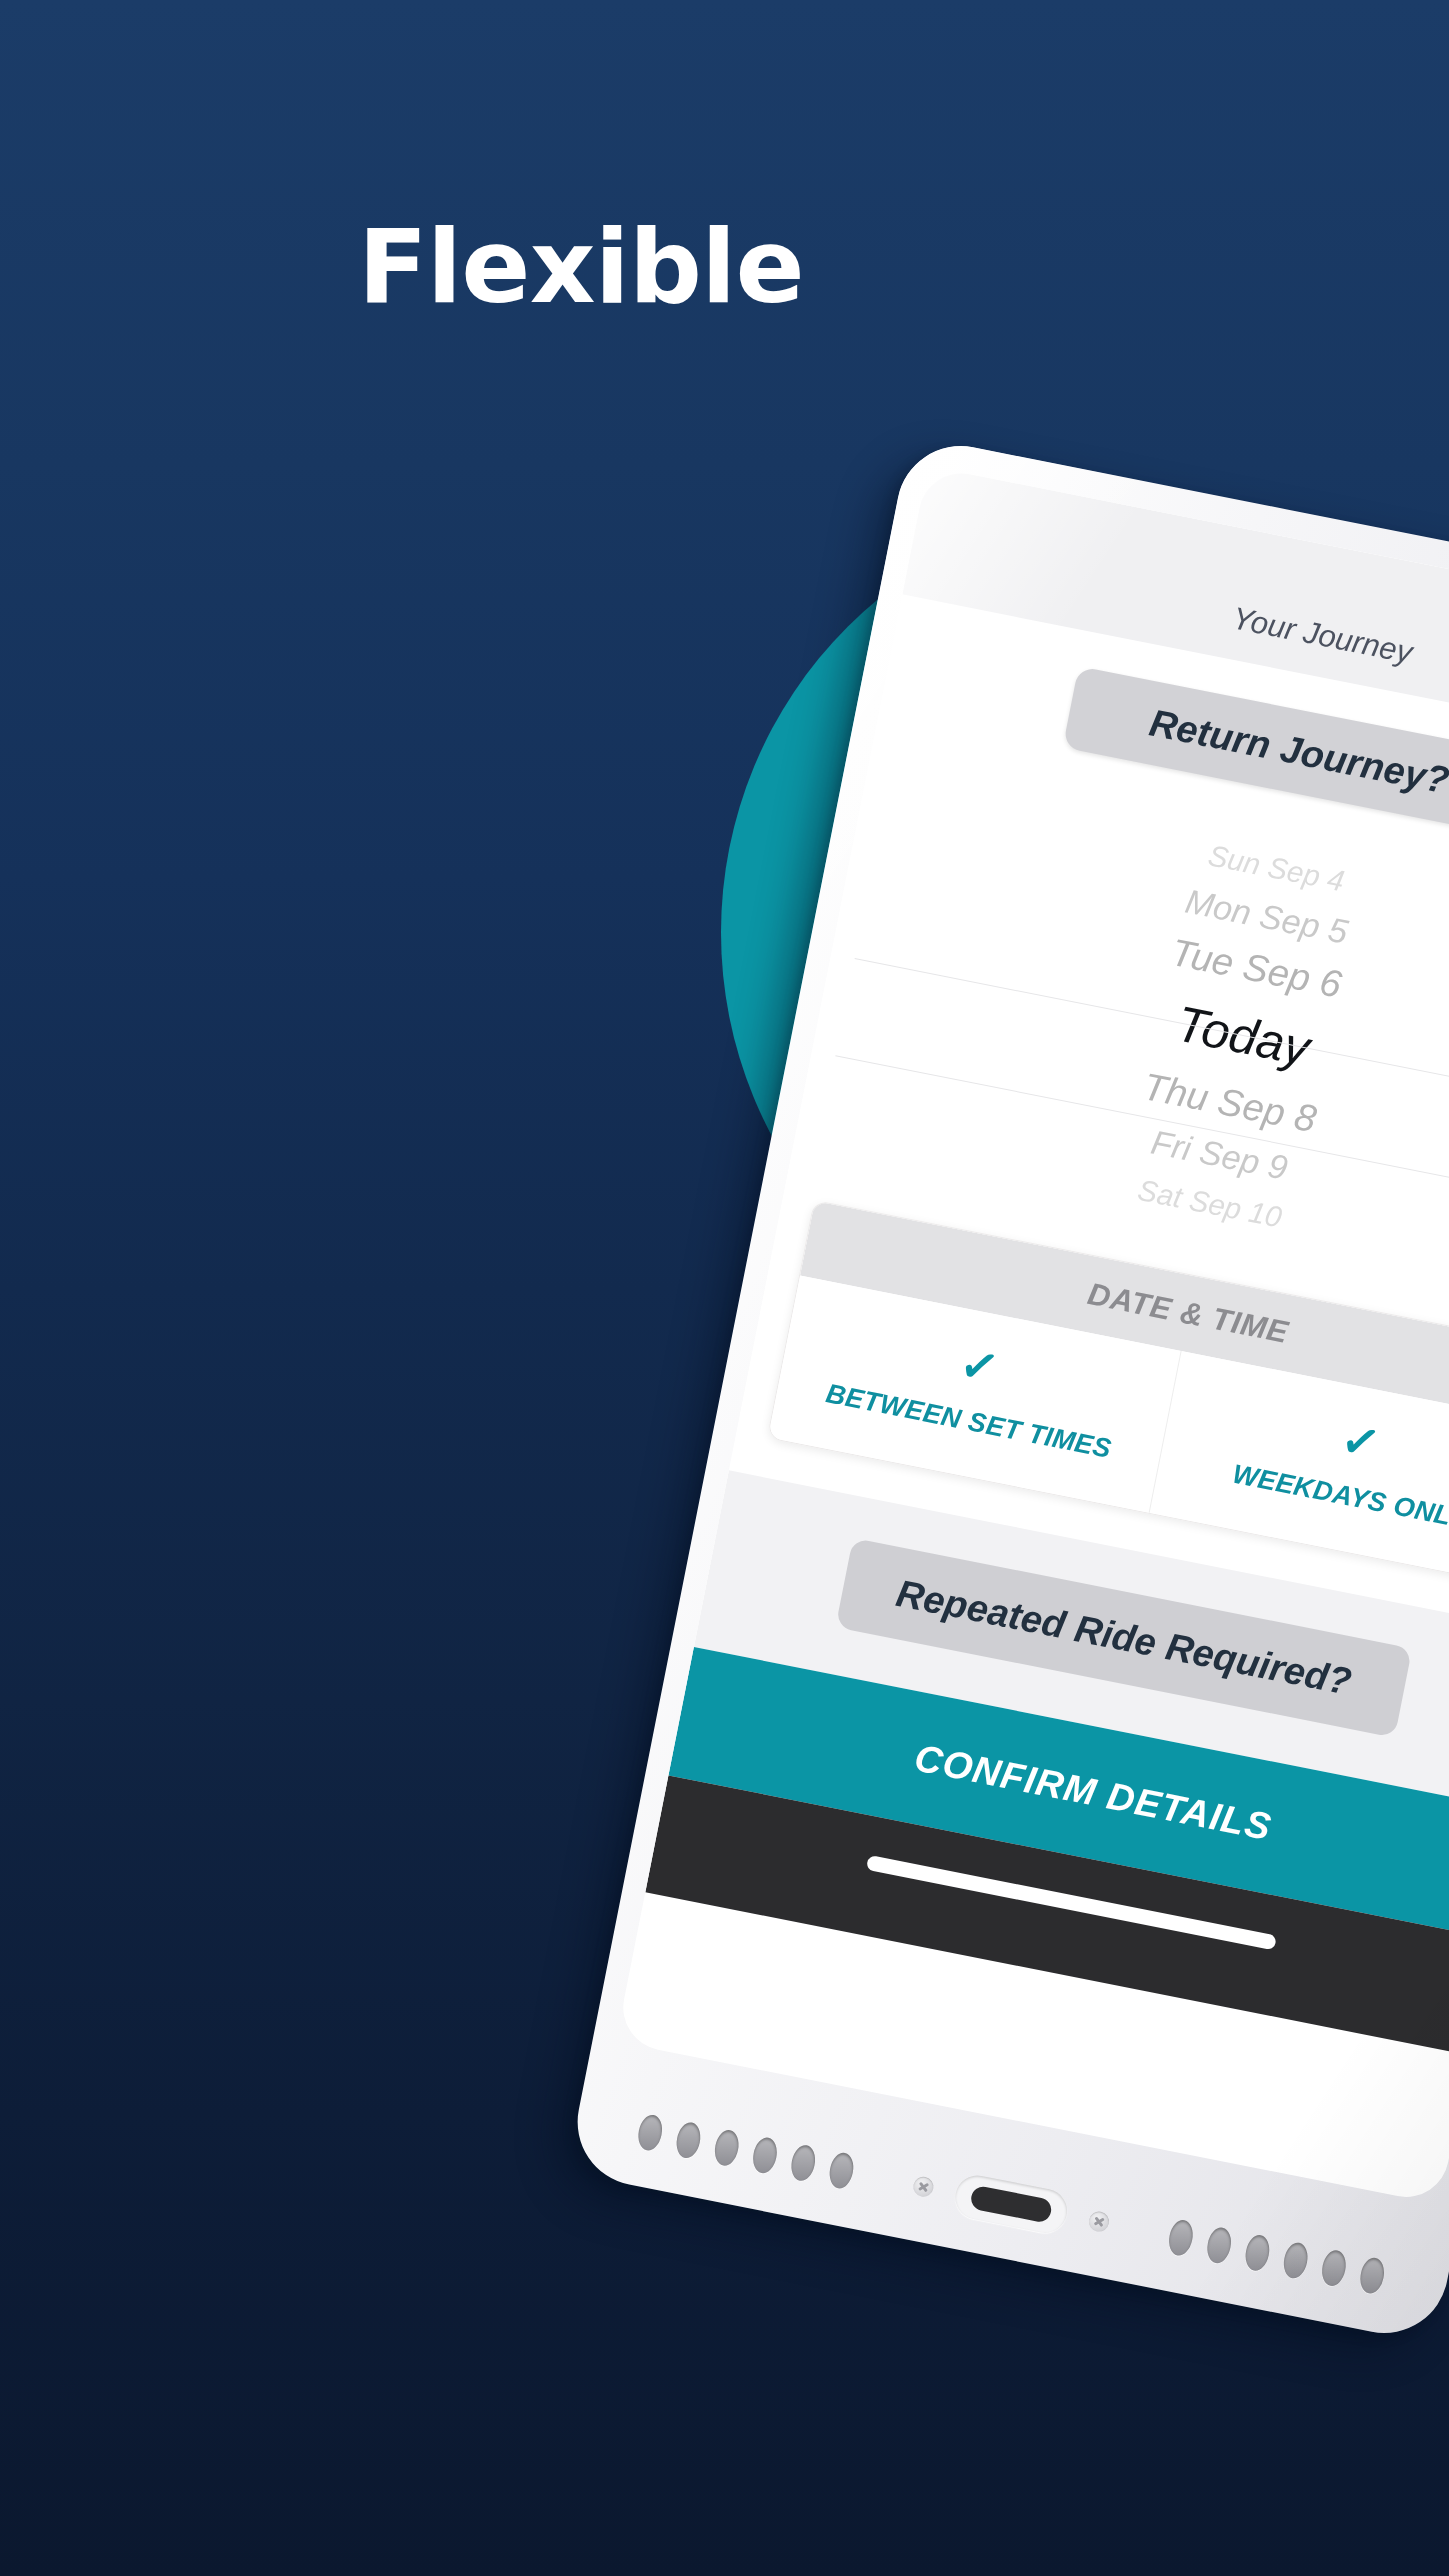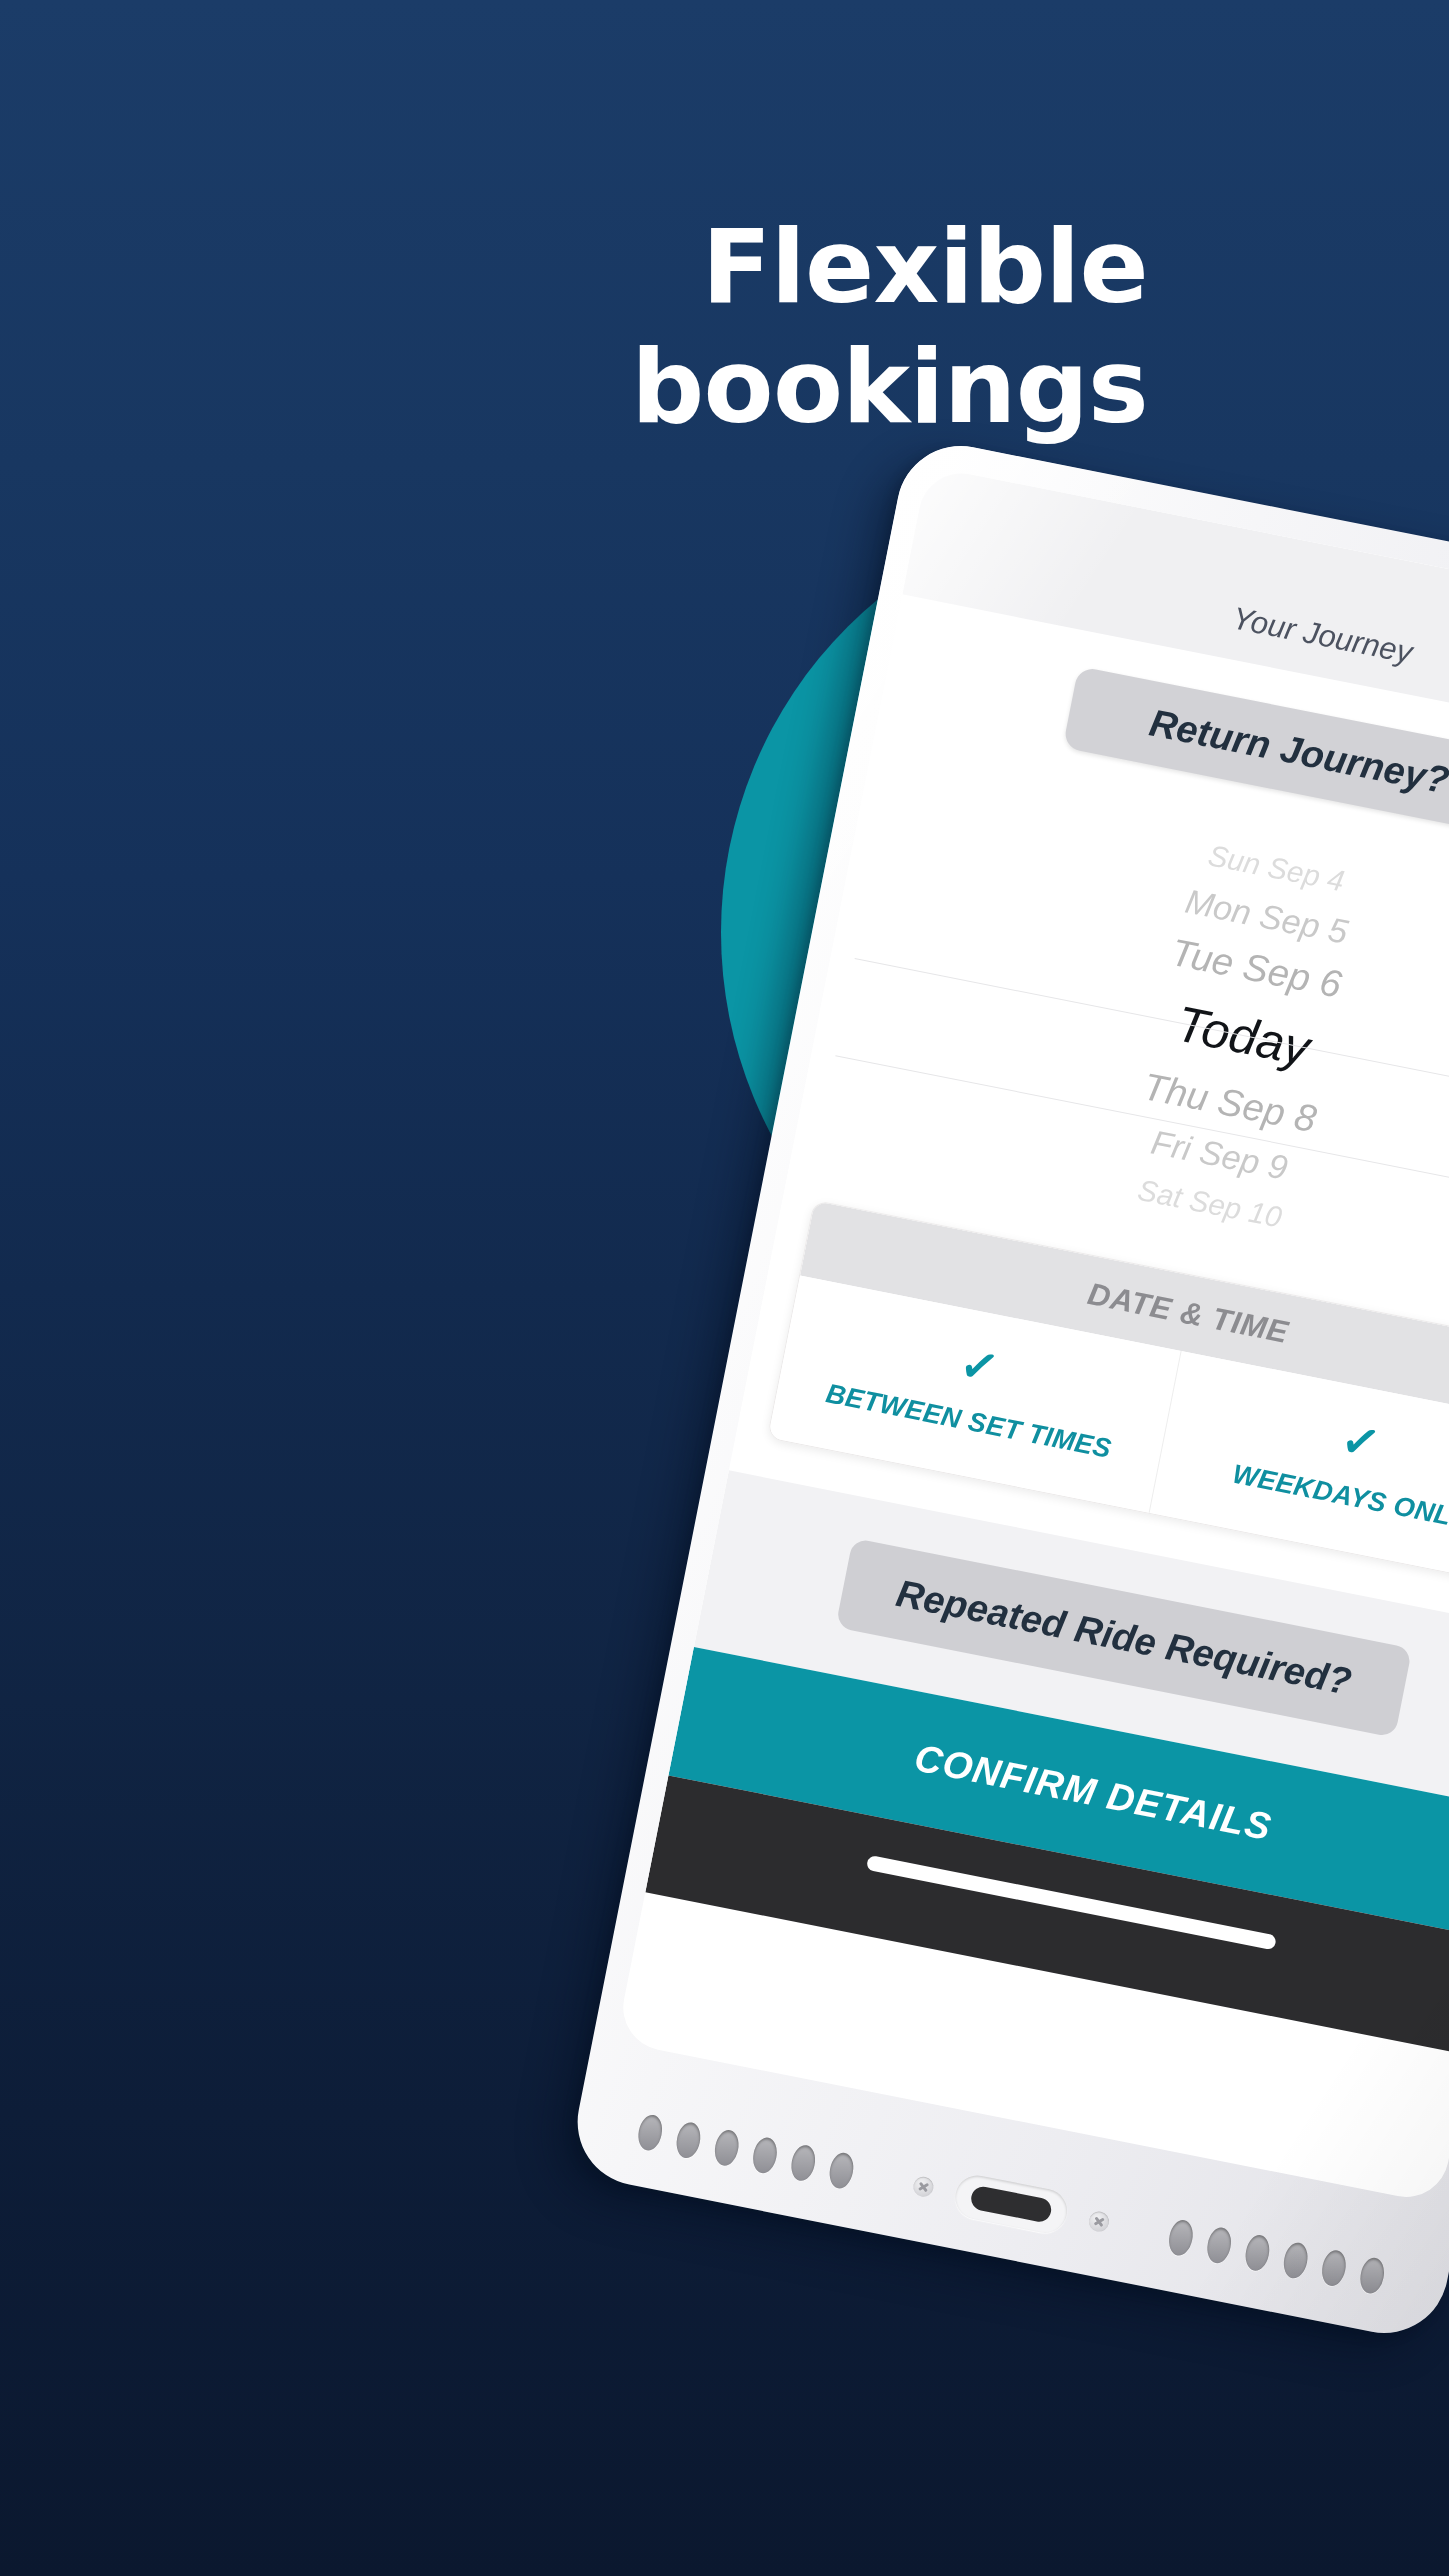--- a/index.html
+++ b/index.html
@@ -21,23 +21,23 @@
       #15315a 34%,
       #122a4e 50%,
       #102443 66%,
       #0d1d38 82%,
       #0b182f 100%);
   }
 
   
   #headline{
     position:absolute;
-    left:8px; top:215px;
+    left:0; top:215px;
     width:1140px;
-    text-align:right;
+    text-align:center;
     color:#ffffff;
     font-weight:700;
     font-size:102px;
     line-height:1.02;
     letter-spacing:-0.7px;
     font-family:"DejaVu Sans", sans-serif;
     pointer-events:none;
     padding-left:22px;
   }
   #headline .hl-line{ display:block; white-space:nowrap; }
@@ -295,21 +295,20 @@
   }
   #grille-right{ display:flex; gap:16px; margin-left:62px; }
 </style>
 </head>
 <body>
 
 <div id="stage">
 
   <div id="headline">
     <span class="hl-line">Flexible</span>
-    <span class="hl-line">bookings</span>
   </div>
 
   <div id="teal-circle"></div>
 
   <div id="phone-wrap">
     <div id="phone-body">
 
       <div id="screen">
 
         <div id="app-header">

